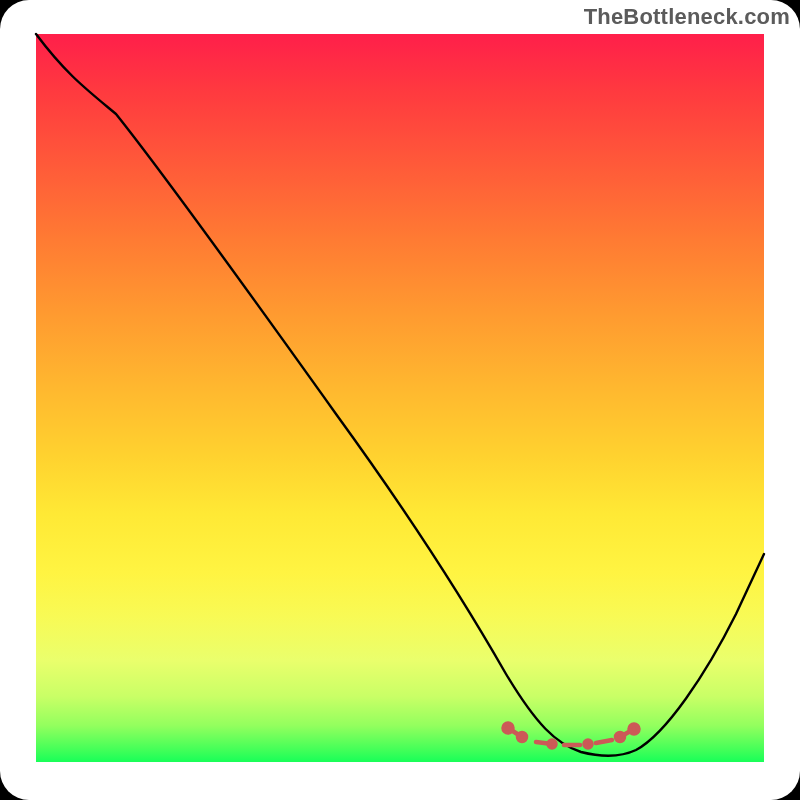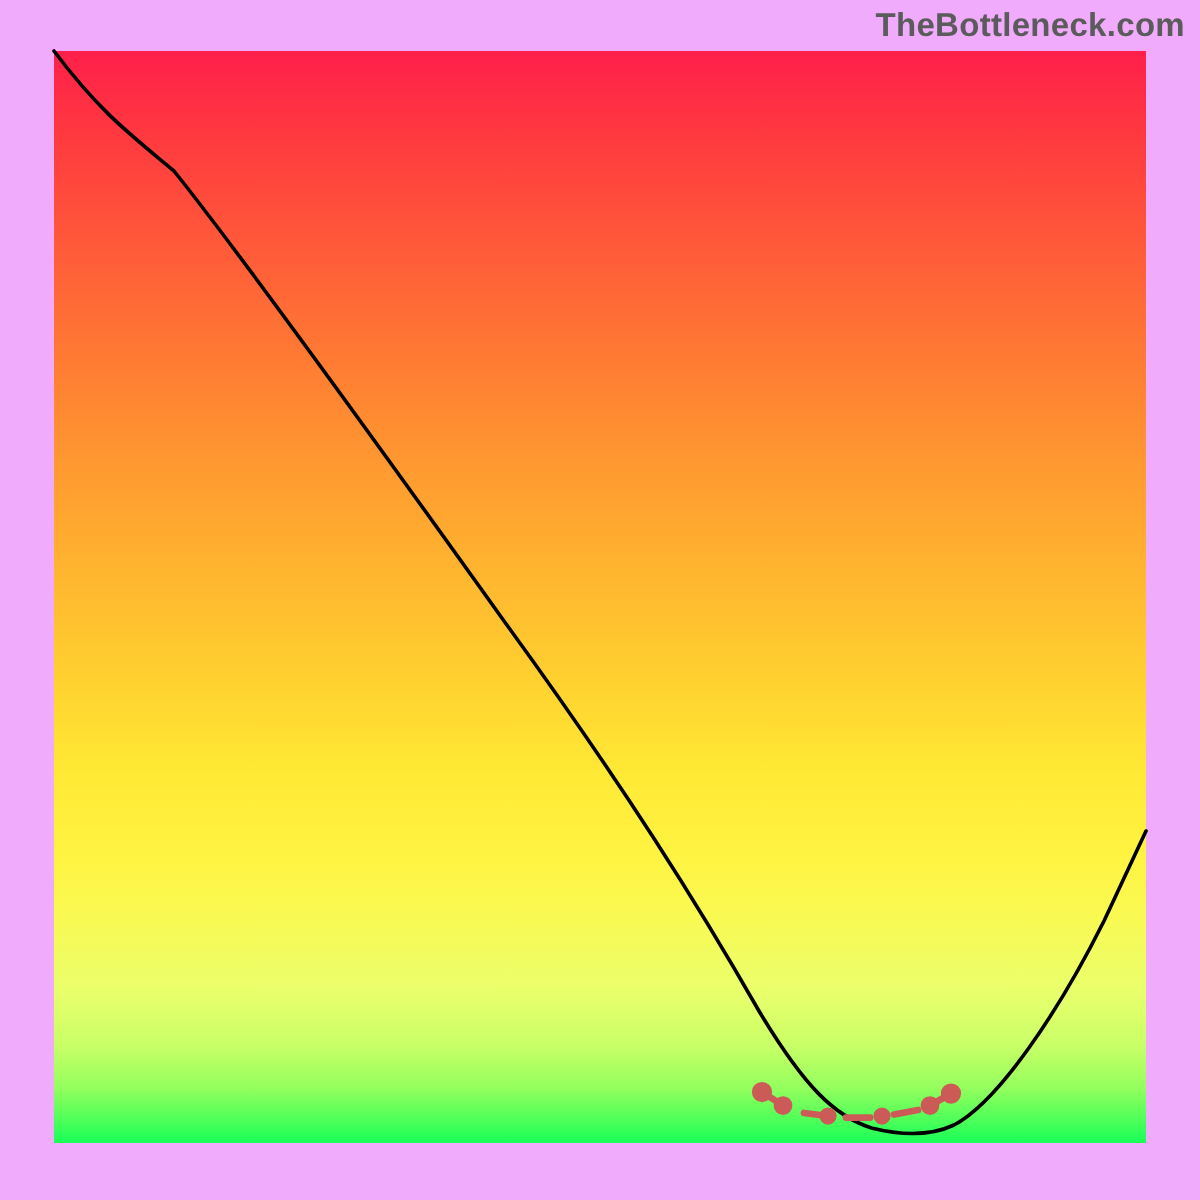--- a/index.html
+++ b/index.html
@@ -8,21 +8,22 @@
     width: 800px;
     height: 800px;
     background: #000;
     overflow: hidden;
     font-family: Arial, Helvetica, sans-serif;
   }
   .frame {
     position: relative;
     width: 800px;
     height: 800px;
-    background: #f0abfc;
+    background: #ffffff;
+    border-radius: 29px;
   }
   .watermark {
     position: absolute;
     top: 4px;
     right: 10px;
     color: #5b5b5b;
     font-size: 22px;
     font-weight: 600;
     letter-spacing: 0.2px;
     z-index: 5;

